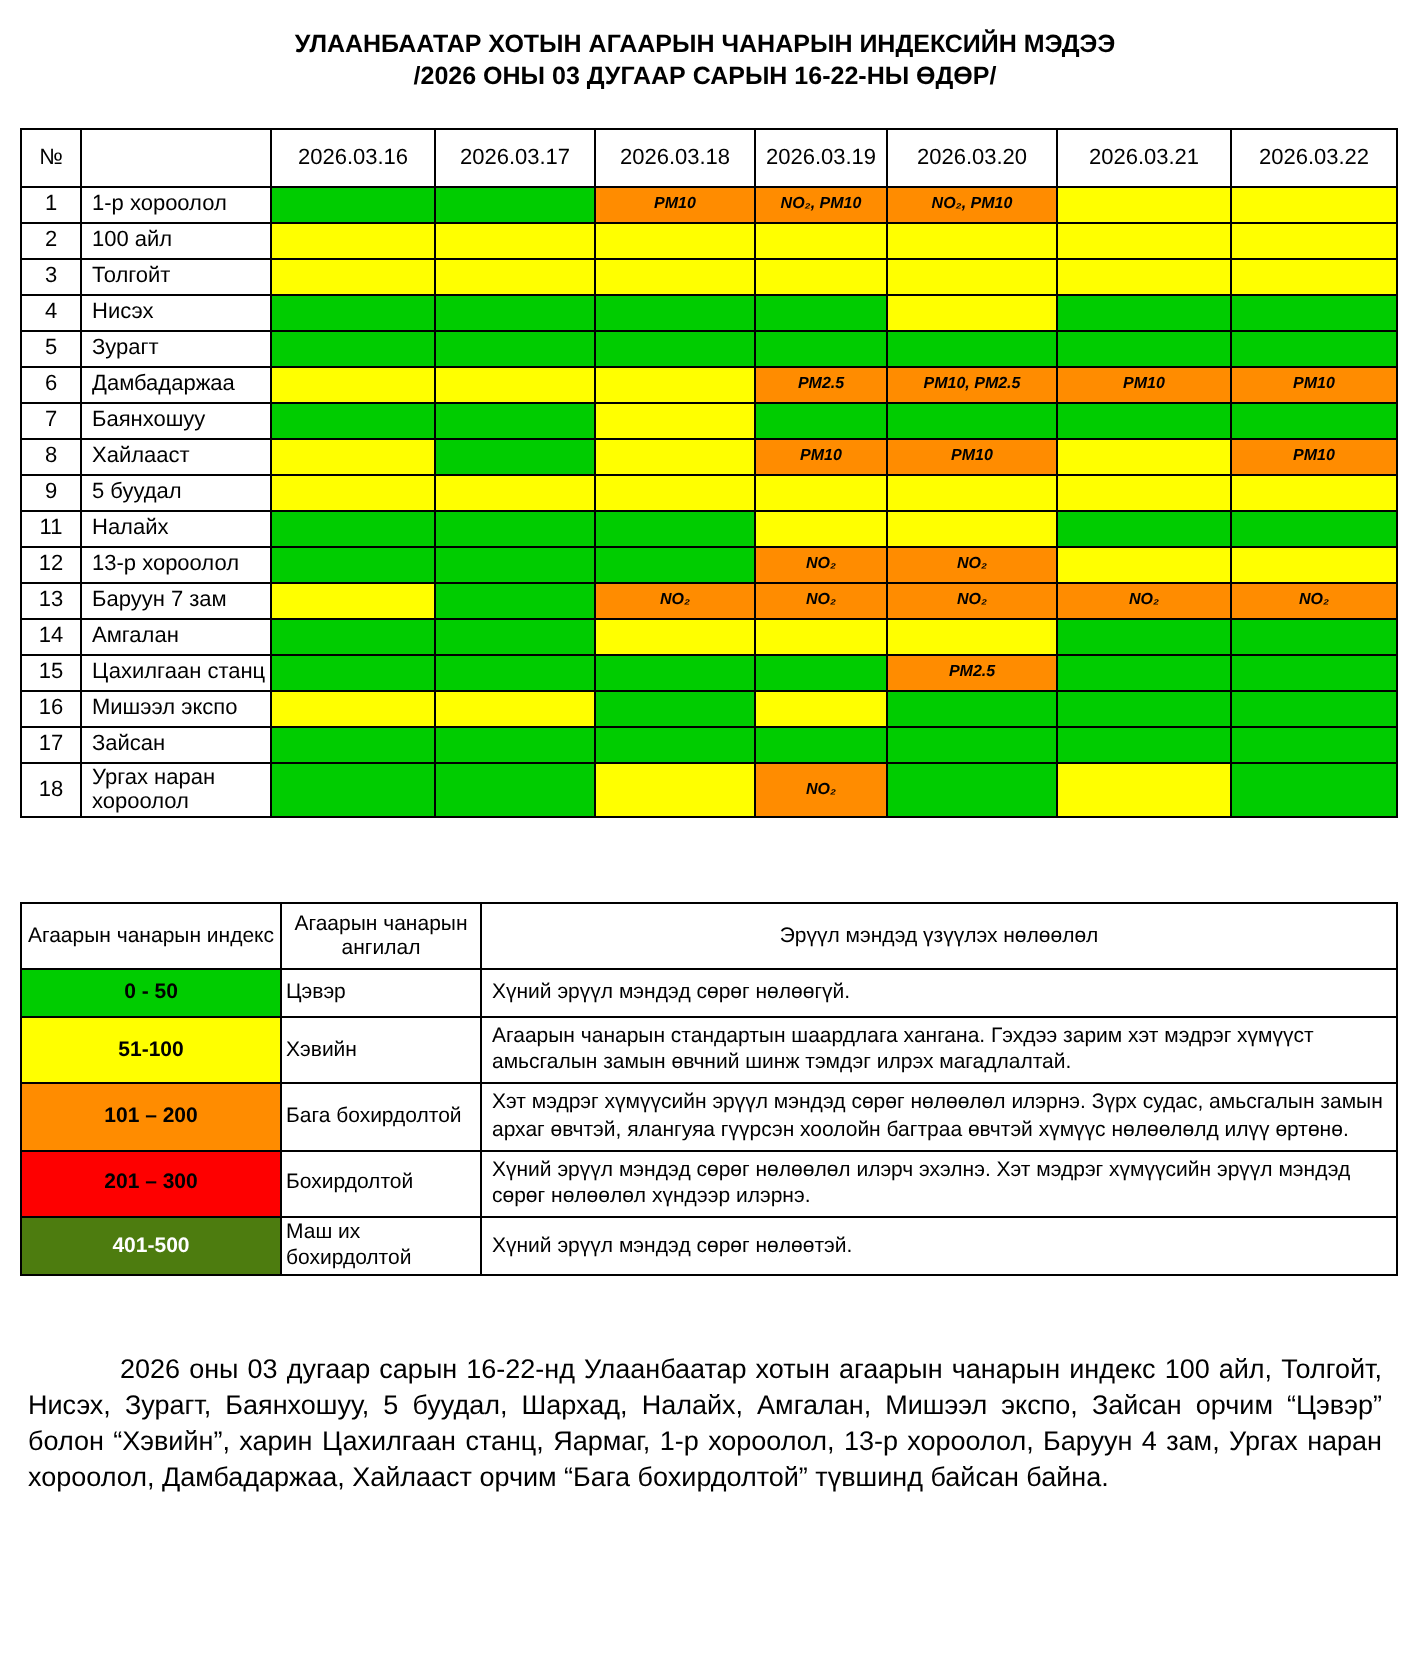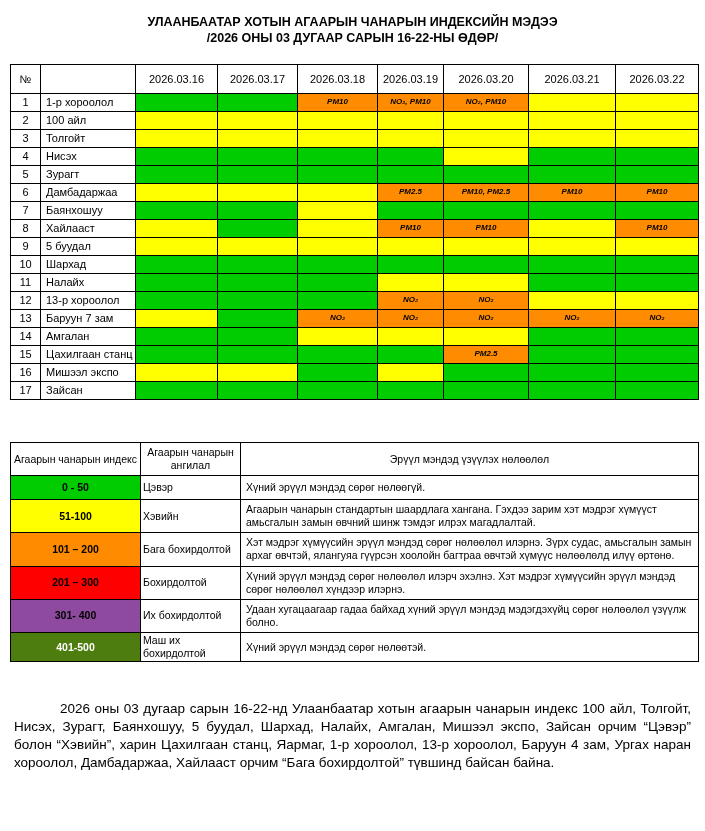--- a/index.html
+++ b/index.html
@@ -158,31 +158,20 @@
         <td class="name">5 буудал</td>
         <td class="cell" style="background: rgb(255, 255, 0);"></td>
         <td class="cell" style="background: rgb(255, 255, 0);"></td>
         <td class="cell" style="background: rgb(255, 255, 0);"></td>
         <td class="cell" style="background: rgb(255, 255, 0);"></td>
         <td class="cell" style="background: rgb(255, 255, 0);"></td>
         <td class="cell" style="background: rgb(255, 255, 0);"></td>
         <td class="cell" style="background: rgb(255, 255, 0);"></td>
       </tr>
       <tr>
-        <td class="num">10</td>
-        <td class="name">Шархад</td>
-        <td class="cell" style="background: rgb(0, 204, 0);"></td>
-        <td class="cell" style="background: rgb(0, 204, 0);"></td>
-        <td class="cell" style="background: rgb(0, 204, 0);"></td>
-        <td class="cell" style="background: rgb(0, 204, 0);"></td>
-        <td class="cell" style="background: rgb(0, 204, 0);"></td>
-        <td class="cell" style="background: rgb(0, 204, 0);"></td>
-        <td class="cell" style="background: rgb(0, 204, 0);"></td>
-      </tr>
-      <tr>
         <td class="num">11</td>
         <td class="name">Налайх</td>
         <td class="cell" style="background: rgb(0, 204, 0);"></td>
         <td class="cell" style="background: rgb(0, 204, 0);"></td>
         <td class="cell" style="background: rgb(0, 204, 0);"></td>
         <td class="cell" style="background: rgb(255, 255, 0);"></td>
         <td class="cell" style="background: rgb(255, 255, 0);"></td>
         <td class="cell" style="background: rgb(0, 204, 0);"></td>
         <td class="cell" style="background: rgb(0, 204, 0);"></td>
       </tr>
@@ -243,20 +232,31 @@
       </tr>
       <tr>
         <td class="num">17</td>
         <td class="name">Зайсан</td>
         <td class="cell" style="background: rgb(0, 204, 0);"></td>
         <td class="cell" style="background: rgb(0, 204, 0);"></td>
         <td class="cell" style="background: rgb(0, 204, 0);"></td>
         <td class="cell" style="background: rgb(0, 204, 0);"></td>
         <td class="cell" style="background: rgb(0, 204, 0);"></td>
         <td class="cell" style="background: rgb(0, 204, 0);"></td>
+        <td class="cell" style="background: rgb(0, 204, 0);"></td>
+      </tr>
+      <tr>
+        <td class="num">18</td>
+        <td class="name">Ургах наран хороолол</td>
+        <td class="cell" style="background: rgb(0, 204, 0);"></td>
+        <td class="cell" style="background: rgb(0, 204, 0);"></td>
+        <td class="cell" style="background: rgb(255, 255, 0);"></td>
+        <td class="cell" style="background: rgb(255, 140, 0);">NO₂</td>
+        <td class="cell" style="background: rgb(0, 204, 0);"></td>
+        <td class="cell" style="background: rgb(255, 255, 0);"></td>
         <td class="cell" style="background: rgb(0, 204, 0);"></td>
       </tr>
     </tbody>
 </table>
 
 <table class="legend-table">
   <colgroup>
     <col style="width:130px">
       <col style="width:100px">
       <col style="width:458px">
@@ -283,25 +283,20 @@
         <td class="range" style="background: rgb(255, 140, 0); color: rgb(0, 0, 0);">101 – 200</td>
         <td class="category">Бага бохирдолтой</td>
         <td class="effect">Хэт мэдрэг хүмүүсийн эрүүл мэндэд  сөрөг нөлөөлөл илэрнэ. Зүрх судас, амьсгалын замын архаг өвчтэй, ялангуяа гүүрсэн хоолойн багтраа өвчтэй хүмүүс нөлөөлөлд илүү өртөнө.</td>
       </tr>
       <tr style="height: 32px;">
         <td class="range" style="background: rgb(254, 0, 0); color: rgb(0, 0, 0);">201 – 300</td>
         <td class="category">Бохирдолтой</td>
         <td class="effect">Хүний эрүүл мэндэд сөрөг нөлөөлөл илэрч эхэлнэ. Хэт мэдрэг хүмүүсийн эрүүл мэндэд сөрөг нөлөөлөл хүндээр илэрнэ.</td>
       </tr>
       <tr style="height: 22px;">
-        <td class="range" style="background: rgb(142, 74, 158); color: rgb(0, 0, 0);">301- 400</td>
-        <td class="category">Их бохирдолтой</td>
-        <td class="effect">Удаан хугацаагаар гадаа байхад хүний эрүүл мэндэд мэдэгдэхүйц сөрөг нөлөөлөл үзүүлж болно.</td>
-      </tr>
-      <tr style="height: 22px;">
         <td class="range" style="background: #4d7c0f; color: rgb(255, 255, 255);">401-500</td>
         <td class="category">Маш их бохирдолтой</td>
         <td class="effect">Хүний эрүүл мэндэд сөрөг нөлөөтэй.</td>
       </tr>
     </tbody>
 </table>
 
 <p class="summary">2026 оны 03 дугаар сарын 16-22-нд Улаанбаатар хотын агаарын чанарын индекс 100 айл, Толгойт, Нисэх, Зурагт, Баянхошуу, 5 буудал, Шархад, Налайх, Амгалан, Мишээл экспо, Зайсан орчим “Цэвэр” болон “Хэвийн”, харин Цахилгаан станц, Яармаг, 1-р хороолол, 13-р хороолол, Баруун 4 зам, Ургах наран хороолол, Дамбадаржаа, Хайлааст орчим “Бага бохирдолтой” түвшинд байсан байна.</p>
 
 </body></html>

